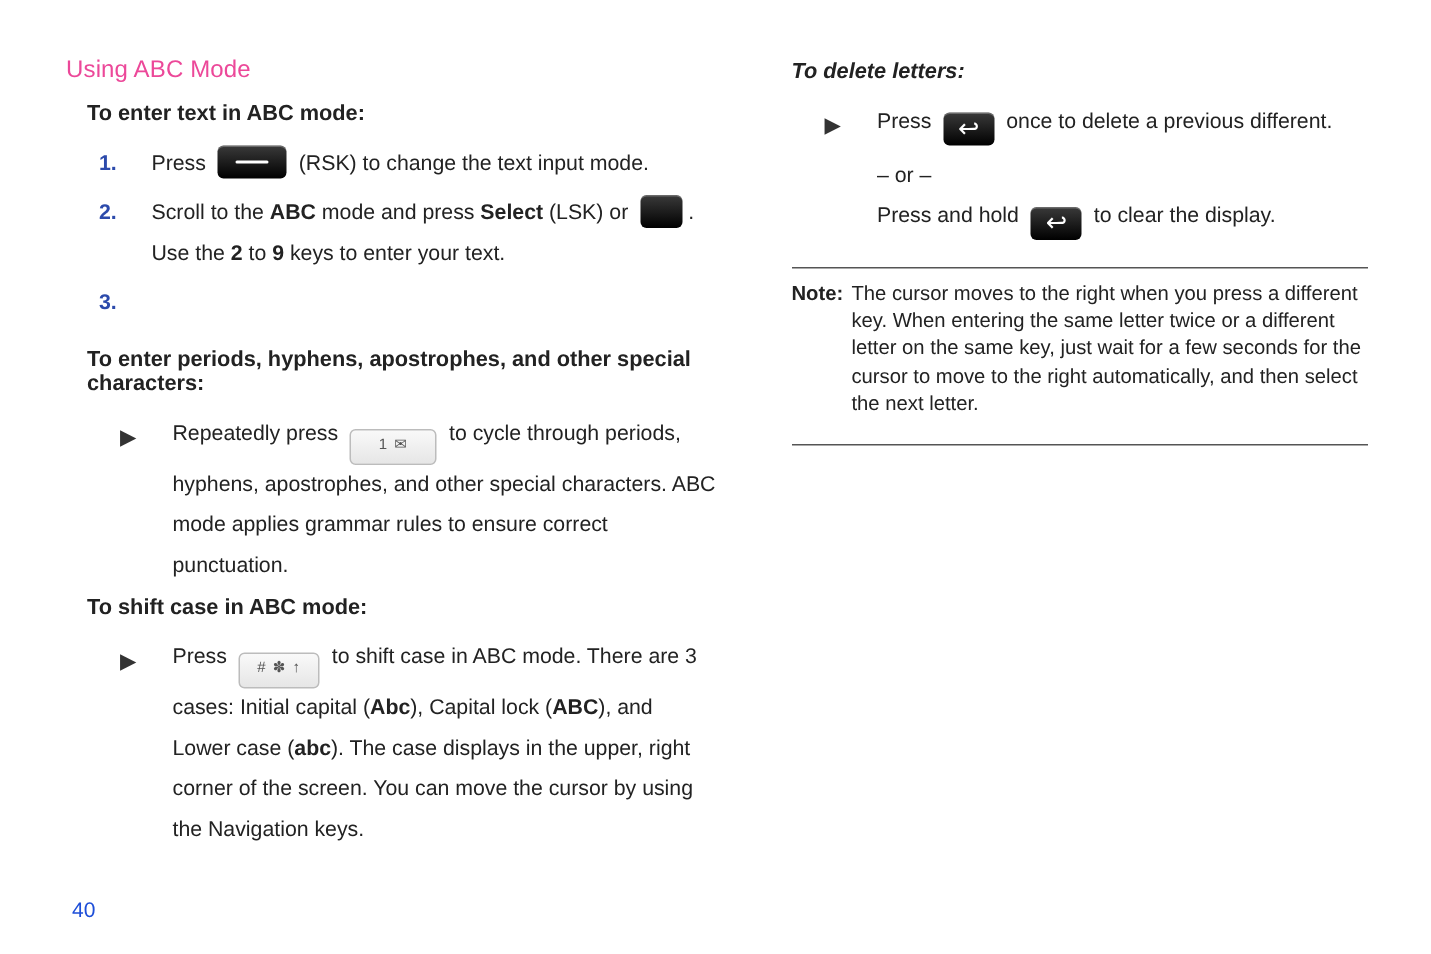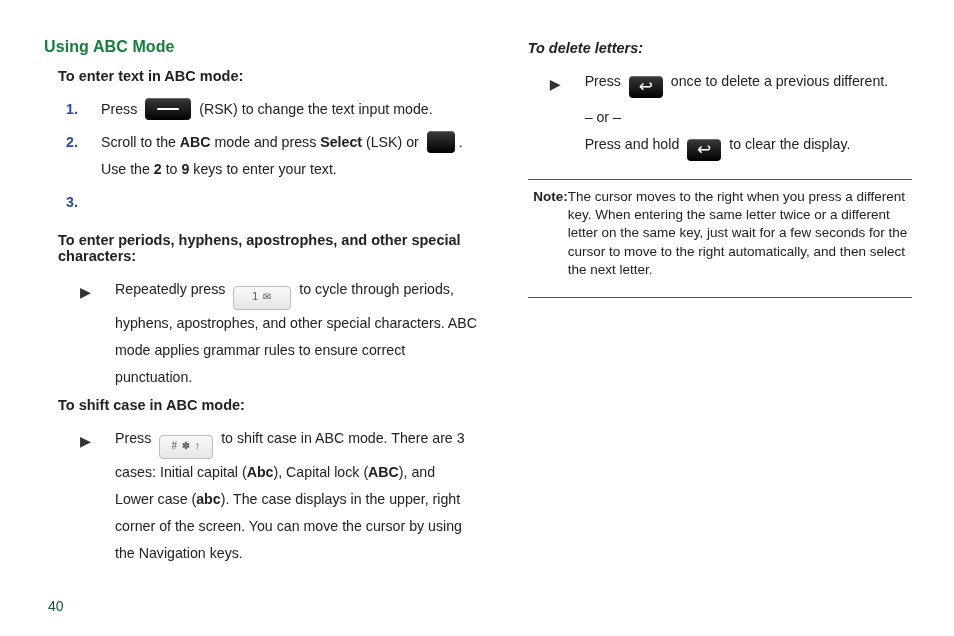--- a/index.html
+++ b/index.html
@@ -17,22 +17,22 @@
   }
   .page {
     display: flex;
     padding: 34px 42px 0 44px;
     gap: 50px;
   }
   .col-left  { width: 440px; }
   .col-right { width: 390px; }
   h2.title {
     font-size: 16px;
-    font-weight: 700;
-    color: #15803d;
+    font-weight: 400;
+    color: #ec4899;
     margin: 4px 0 12px 0;
     letter-spacing: .1px;
   }
   .subhead {
     font-weight: 700;
     font-size: 14.5px;
     margin: 6px 0 12px 14px;
   }
   .subhead.right { margin-left: 0; font-style: italic; }
   .indent-block { margin-left: 14px; }
@@ -101,26 +101,26 @@
   .key-hash { width:52px; }
   .or-line { margin-left:57px; font-size:14.2px; line-height:1.9; margin-bottom:0; }
   .note-rule {
     border:0; border-top:1px solid #555; margin:18px 0 8px 0;
   }
   .note {
     font-size: 13.5px;
     line-height: 1.35;
     display:flex;
   }
-  .note .lbl { font-weight:700; flex:0 0 40px;text-align:right; }
+  .note .lbl { font-weight:700; flex:0 0 40px; }
   .note .txt { flex:1; }
   .page-number {
     position:absolute;
     left:48px; bottom:22px;
-    font-size:14px; color:#14532d;
+    font-size:14px; color:#1d4ed8;
   }
 </style>
 </head>
 <body>
 
 <div class="page">
 
   <div class="col-left">
 
     <h2 class="title">Using ABC Mode</h2>

